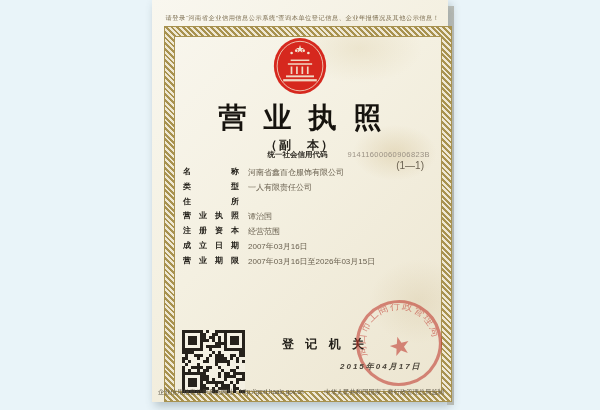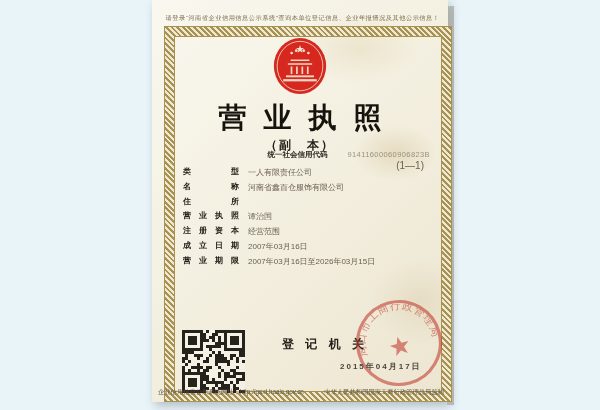--- a/index.html
+++ b/index.html
@@ -65,21 +65,21 @@
   }
   .qr i{width:3px;height:3px;}
   .qr i.d{background:#26221c;}
   .reg-label{
     position:absolute;left:130px;top:336px;
     font-size:12px;font-weight:bold;color:#23201a;letter-spacing:4px;white-space:nowrap;text-align:center;
   }
   .seal{position:absolute;left:201px;top:297px;width:92px;height:92px;}
   .issue-date{
     position:absolute;left:188px;top:361px;width:100px;
-    font-size:8px;font-weight:bold;color:#4a443a;letter-spacing:2px;white-space:nowrap;
+    font-size:8px;font-weight:bold;color:#4a443a;letter-spacing:2px;white-space:nowrap;font-style:italic;
   }
   .paper-footer{
     position:absolute;left:6px;right:4px;top:388px;
     display:flex;justify-content:space-between;
     font-size:6.3px;color:#5d5647;white-space:nowrap;
   }
 </style>
 </head>
 <body>
 
@@ -116,26 +116,26 @@
     <div class="subtitle">（副　本）</div>
 
     <div class="code-row">
       <span class="lbl">统一社会信用代码</span>
       <span class="val">91411600060906823B</span>
     </div>
     <div class="page-no">(1—1)</div>
 
     <div class="fields">
       <div class="frow">
+        <span class="flabel">名称</span>
+        <span class="fvalue">河南省鑫百仓服饰有限公司</span>
+      </div>
+      <div class="frow">
         <span class="flabel">类型</span>
         <span class="fvalue">一人有限责任公司</span>
-      </div>
-      <div class="frow">
-        <span class="flabel">名称</span>
-        <span class="fvalue">河南省鑫百仓服饰有限公司</span>
       </div>
       <div class="frow">
         <span class="flabel">住所</span>
       </div>
       <div class="frow">
         <span class="flabel">营业执照</span>
         <span class="fvalue">谭治国</span>
       </div>
       <div class="frow">
         <span class="flabel">注册资本</span>

